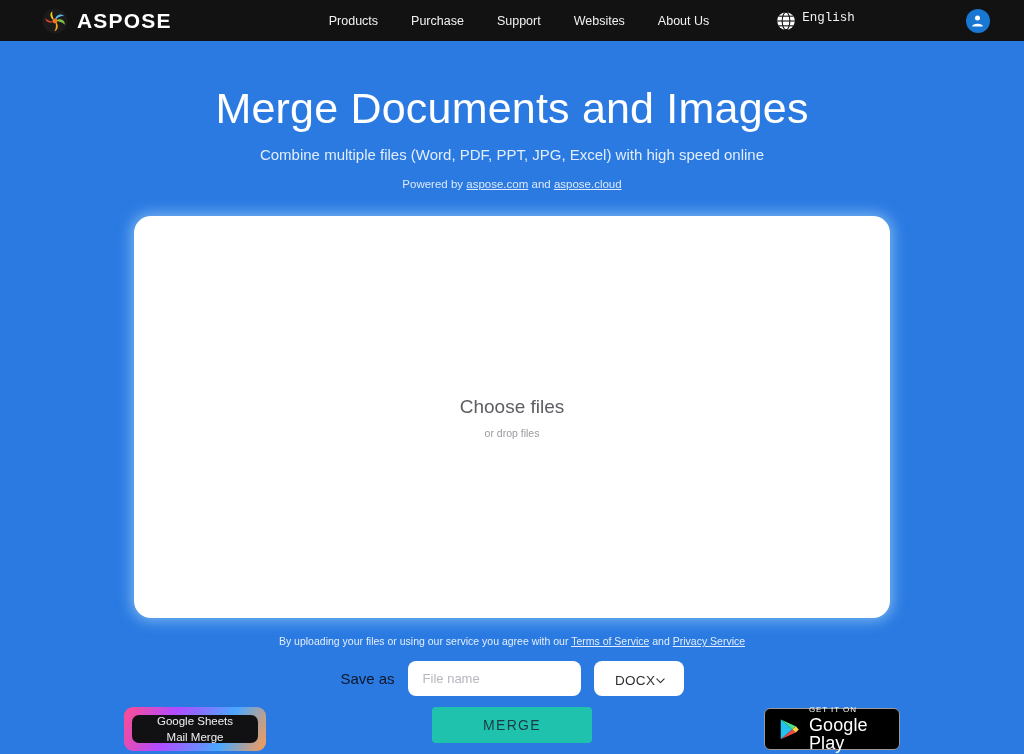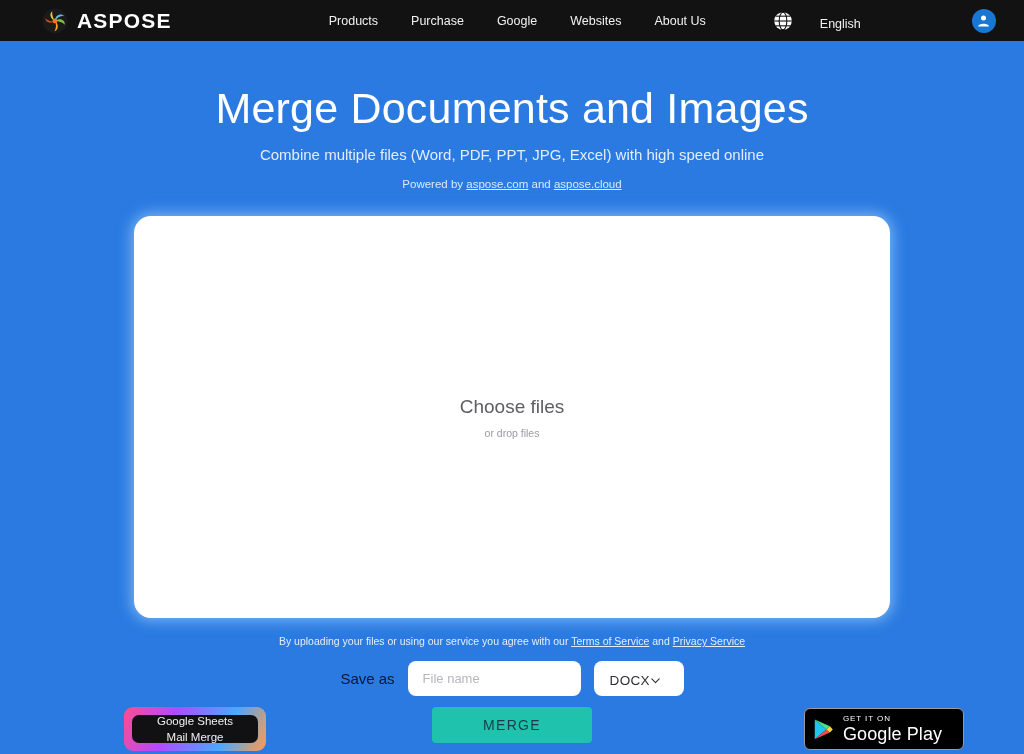--- a/index.html
+++ b/index.html
@@ -56,24 +56,25 @@
   .nav-link {
     font-size: 12.5px;
     color: #f2f2f2;
     text-decoration: none;
     white-space: nowrap;
     cursor: pointer;
   }
 
   .lang-group {
     display: flex;
-    align-items: flex-end;
-    gap: 27px;
+    align-items: flex-start;
+    gap: 6px;
     margin-left: 67px;
     cursor: pointer;
+    font-family: Liberation Mono, monospace;
   }
 
   .globe-icon { width: 20px; height: 20px; display: block; }
 
   .lang-label { font-size: 12.5px; color: #f2f2f2; }
 
   .avatar {
     width: 24px;
     height: 24px;
     border-radius: 50%;
@@ -182,21 +183,21 @@
 
   .filename-input::placeholder { color: #b7b7bd; }
 
   .format-select {
     width: 90px;
     height: 35px;
     border-radius: 8px;
     background: #ffffff;
     display: flex;
     align-items: center;
-    justify-content: flex-start;
+    justify-content: center;
     padding: 4px 12px 0 16px;
     cursor: pointer;
   }
 
   .format-value {
     font-size: 13.5px;
     color: #2e2e34;
     letter-spacing: 0.3px;
   }
 
@@ -245,31 +246,31 @@
 
   .ad-line {
     font-size: 11.5px;
     color: #f0f0f2;
     line-height: 1.25;
   }
 
   
   .gplay {
     position: absolute;
-    left: 804px;
+    left: 764px;
     top: 708px;
-    width: 160px;
+    width: 136px;
     height: 42px;
     background: #000000;
     border: 1px solid #9a9a9a;
     border-radius: 6px;
     display: flex;
     align-items: center;
     gap: 9px;
-    padding-left: 8px;
+    padding-left: 14px;
     cursor: pointer;
   }
 
   .gplay-icon { width: 21px; height: 23px; display: block; flex: none; }
 
   .gplay-text { display: flex; flex-direction: column; line-height: 1; }
 
   .gplay-small {
     font-size: 8px;
     color: #ffffff;
@@ -299,21 +300,21 @@
       <path d="M24 24 C16 30, 7 27, 6 19 C11 24, 18 26, 24 24 Z" fill="#e8452c"></path>
       <path d="M24 24 C15 20, 13 10, 19 6 C18 12, 20 19, 24 24 Z" fill="#f5d020"></path>
       <circle cx="24" cy="24" r="4.6" fill="#f07722"></circle>
     </svg>
     <span class="brand-name">ASPOSE</span>
   </div>
 
   <nav class="nav-links">
     <a class="nav-link">Products</a>
     <a class="nav-link">Purchase</a>
-    <a class="nav-link">Google</a>
+    <a class="nav-link">Support</a>
     <a class="nav-link">Websites</a>
     <a class="nav-link">About Us</a>
   </nav>
 
   <div class="lang-group">
     <svg class="globe-icon" viewBox="0 0 24 24">
       <circle cx="12" cy="12" r="10.5" fill="#ffffff"></circle>
       <g stroke="#121212" stroke-width="1.3" fill="none">
         <ellipse cx="12" cy="12" rx="4.6" ry="10.5"></ellipse>
         <line x1="1.5" y1="12" x2="22.5" y2="12"></line>

